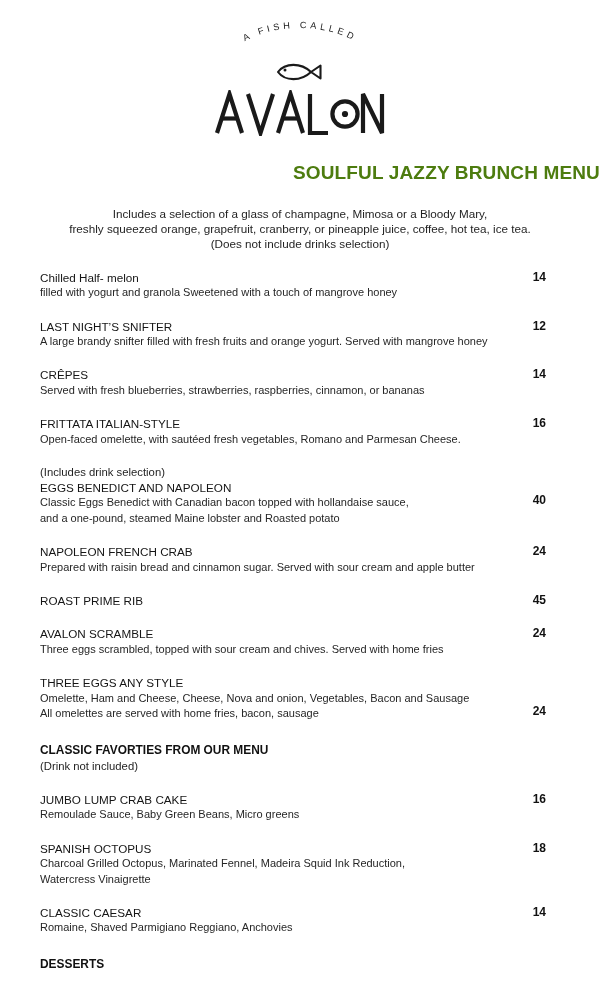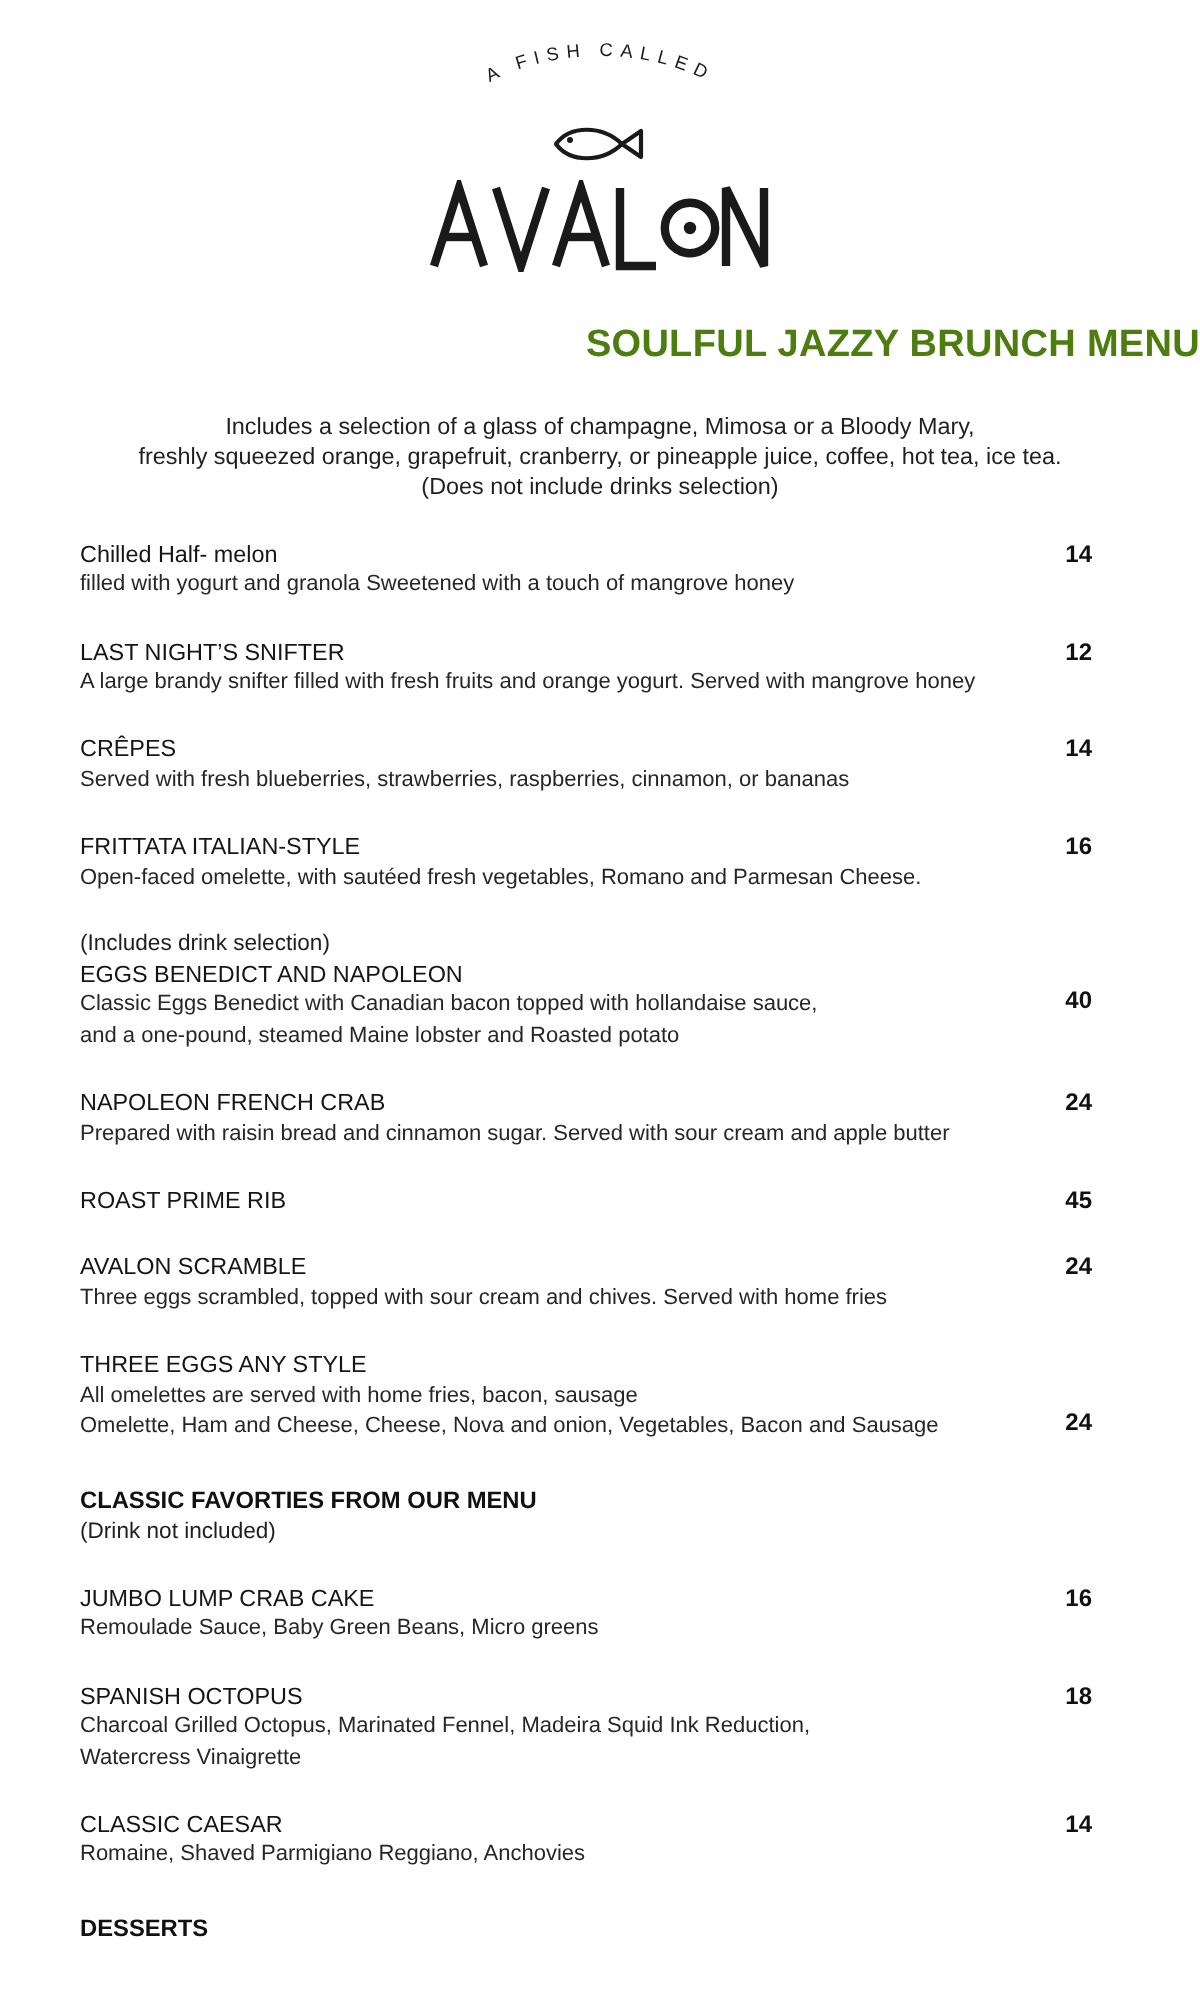--- a/index.html
+++ b/index.html
@@ -248,22 +248,22 @@
     </div>
 
     <div class="item">
       <div class="item-name">AVALON SCRAMBLE</div>
       <div class="item-desc">Three eggs scrambled, topped with sour cream and chives. Served with home fries</div>
       <div class="price">24</div>
     </div>
 
     <div class="item">
       <div class="item-name">THREE EGGS ANY STYLE</div>
+      <div class="item-desc">Omelette, Ham and Cheese, Cheese, Nova and onion, Vegetables, Bacon and Sausage</div>
       <div class="item-desc">All omelettes are served with home fries, bacon, sausage</div>
-      <div class="item-desc">Omelette, Ham and Cheese, Cheese, Nova and onion, Vegetables, Bacon and Sausage</div>
       <div class="price row2">24</div>
     </div>
 
     <div class="section-head">CLASSIC FAVORTIES FROM OUR MENU</div>
     <div class="section-head-note">(Drink not included)</div>
 
     <div class="item">
       <div class="item-name">JUMBO LUMP CRAB CAKE</div>
       <div class="item-desc">Remoulade Sauce, Baby Green Beans, Micro greens</div>
       <div class="price">16</div>

